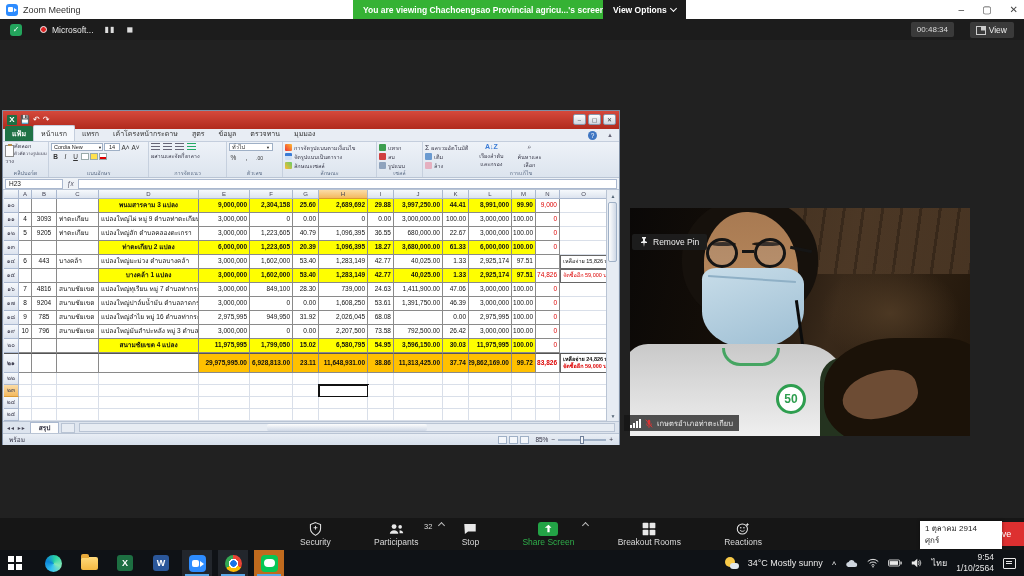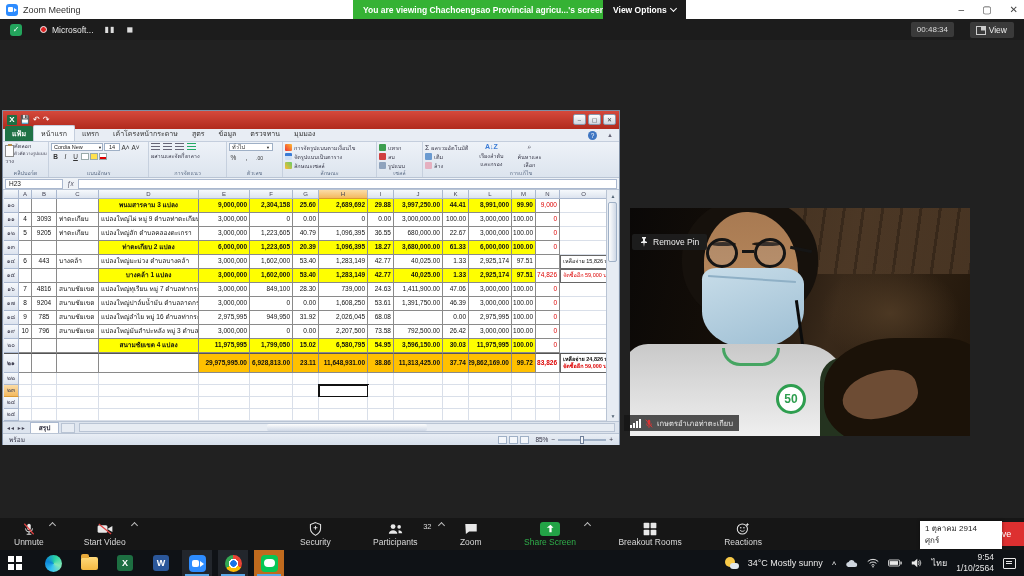--- a/index.html
+++ b/index.html
@@ -732,40 +732,20 @@
             <path d="M6 1a2 2 0 0 1 2 2v4a2 2 0 0 1-4 0V3a2 2 0 0 1 2-2z" fill="#d33"></path>
             <path d="M2 7a4 4 0 0 0 8 0M6 11v3" stroke="#d33" stroke-width="1.2" fill="none"></path>
             <line x1="1" y1="1" x2="11" y2="13" stroke="#d33" stroke-width="1.4"></line>
           </svg>
         <span>เกษตรอำเภอท่าตะเกียบ</span>
       </div>
     </div>
   </div>
 
   <div class="zoombar">
-    <div class="leftgrp">
-      <div class="zbtn">
-        <svg width="14" height="14" viewBox="0 0 24 24">
-            <path d="M12 3a3 3 0 0 1 3 3v5a3 3 0 0 1-6 0V6a3 3 0 0 1 3-3z" fill="#e8e8e8"></path>
-            <path d="M6 11a6 6 0 0 0 12 0M12 17v4M8 21h8" stroke="#e8e8e8" stroke-width="1.6" fill="none"></path>
-            <line x1="4" y1="3" x2="20" y2="21" stroke="#e04040" stroke-width="2"></line>
-          </svg>
-        <span>Unmute</span>
-          <span class="upchev"></span>
-      </div>
-      <div class="zbtn">
-        <svg width="16" height="14" viewBox="0 0 26 20">
-            <rect x="1" y="4" width="16" height="12" rx="2.5" fill="#e8e8e8"></rect>
-            <path d="M18 9l7-4v10l-7-4z" fill="#e8e8e8"></path>
-            <line x1="3" y1="2" x2="23" y2="18" stroke="#e04040" stroke-width="2"></line>
-          </svg>
-        <span>Start Video</span>
-          <span class="upchev"></span>
-      </div>
-    </div>
     <div class="midgrp">
       <div class="zbtn">
         <svg width="13" height="14" viewBox="0 0 20 22">
             <path d="M10 1l8 3v6c0 6-4 9-8 11-4-2-8-5-8-11V4z" fill="none" stroke="#e8e8e8" stroke-width="1.6"></path>
             <path d="M10 6v6M7 9h6" stroke="#e8e8e8" stroke-width="1.4"></path>
           </svg>
         <span>Security</span>
       </div>
       <div class="zbtn">
         <svg width="17" height="14" viewBox="0 0 28 20">
@@ -775,21 +755,21 @@
             <path d="M19 12c3 0 6 1.7 6 5h-6z" fill="#e8e8e8"></path>
           </svg>
         <span>Participants</span>
         <span class="pcount">32</span>
         <span class="upchev" style="right:-26px"></span>
       </div>
       <div class="zbtn">
         <svg width="14" height="14" viewBox="0 0 22 22">
             <path d="M2 3h18v12H8l-5 4z" fill="#e8e8e8"></path>
           </svg>
-        <span>Zoom</span>
+        <span>Stop</span>
       </div>
       <div class="zbtn">
         <span class="sharebox">
             <svg width="9" height="9" viewBox="0 0 12 12">
               <path d="M6 1l4 4H7.5v6h-3V5H1z" fill="#fff"></path>
             </svg>
           </span>
         <span class="green">Share Screen</span>
         <span class="upchev" style="right:-14px"></span>
       </div>

